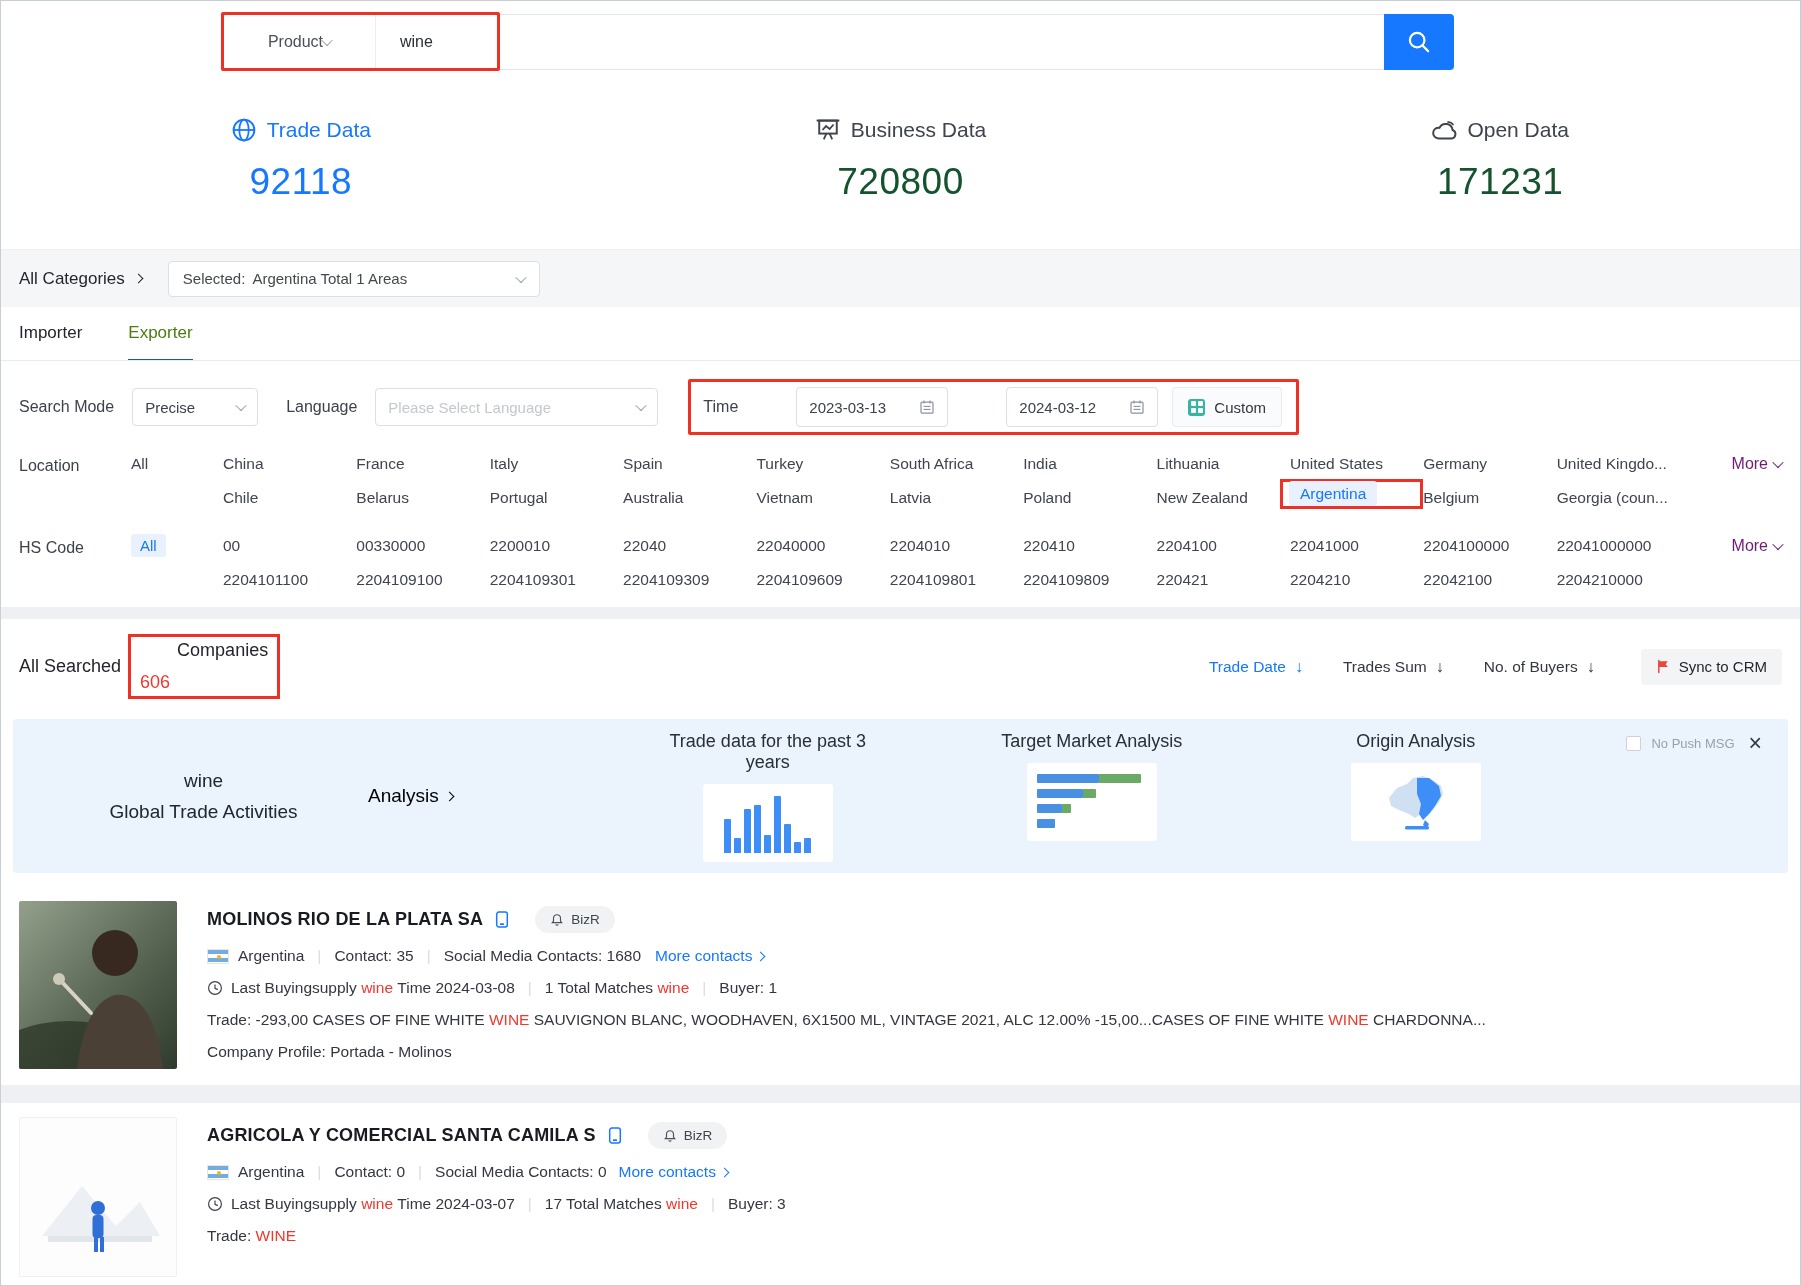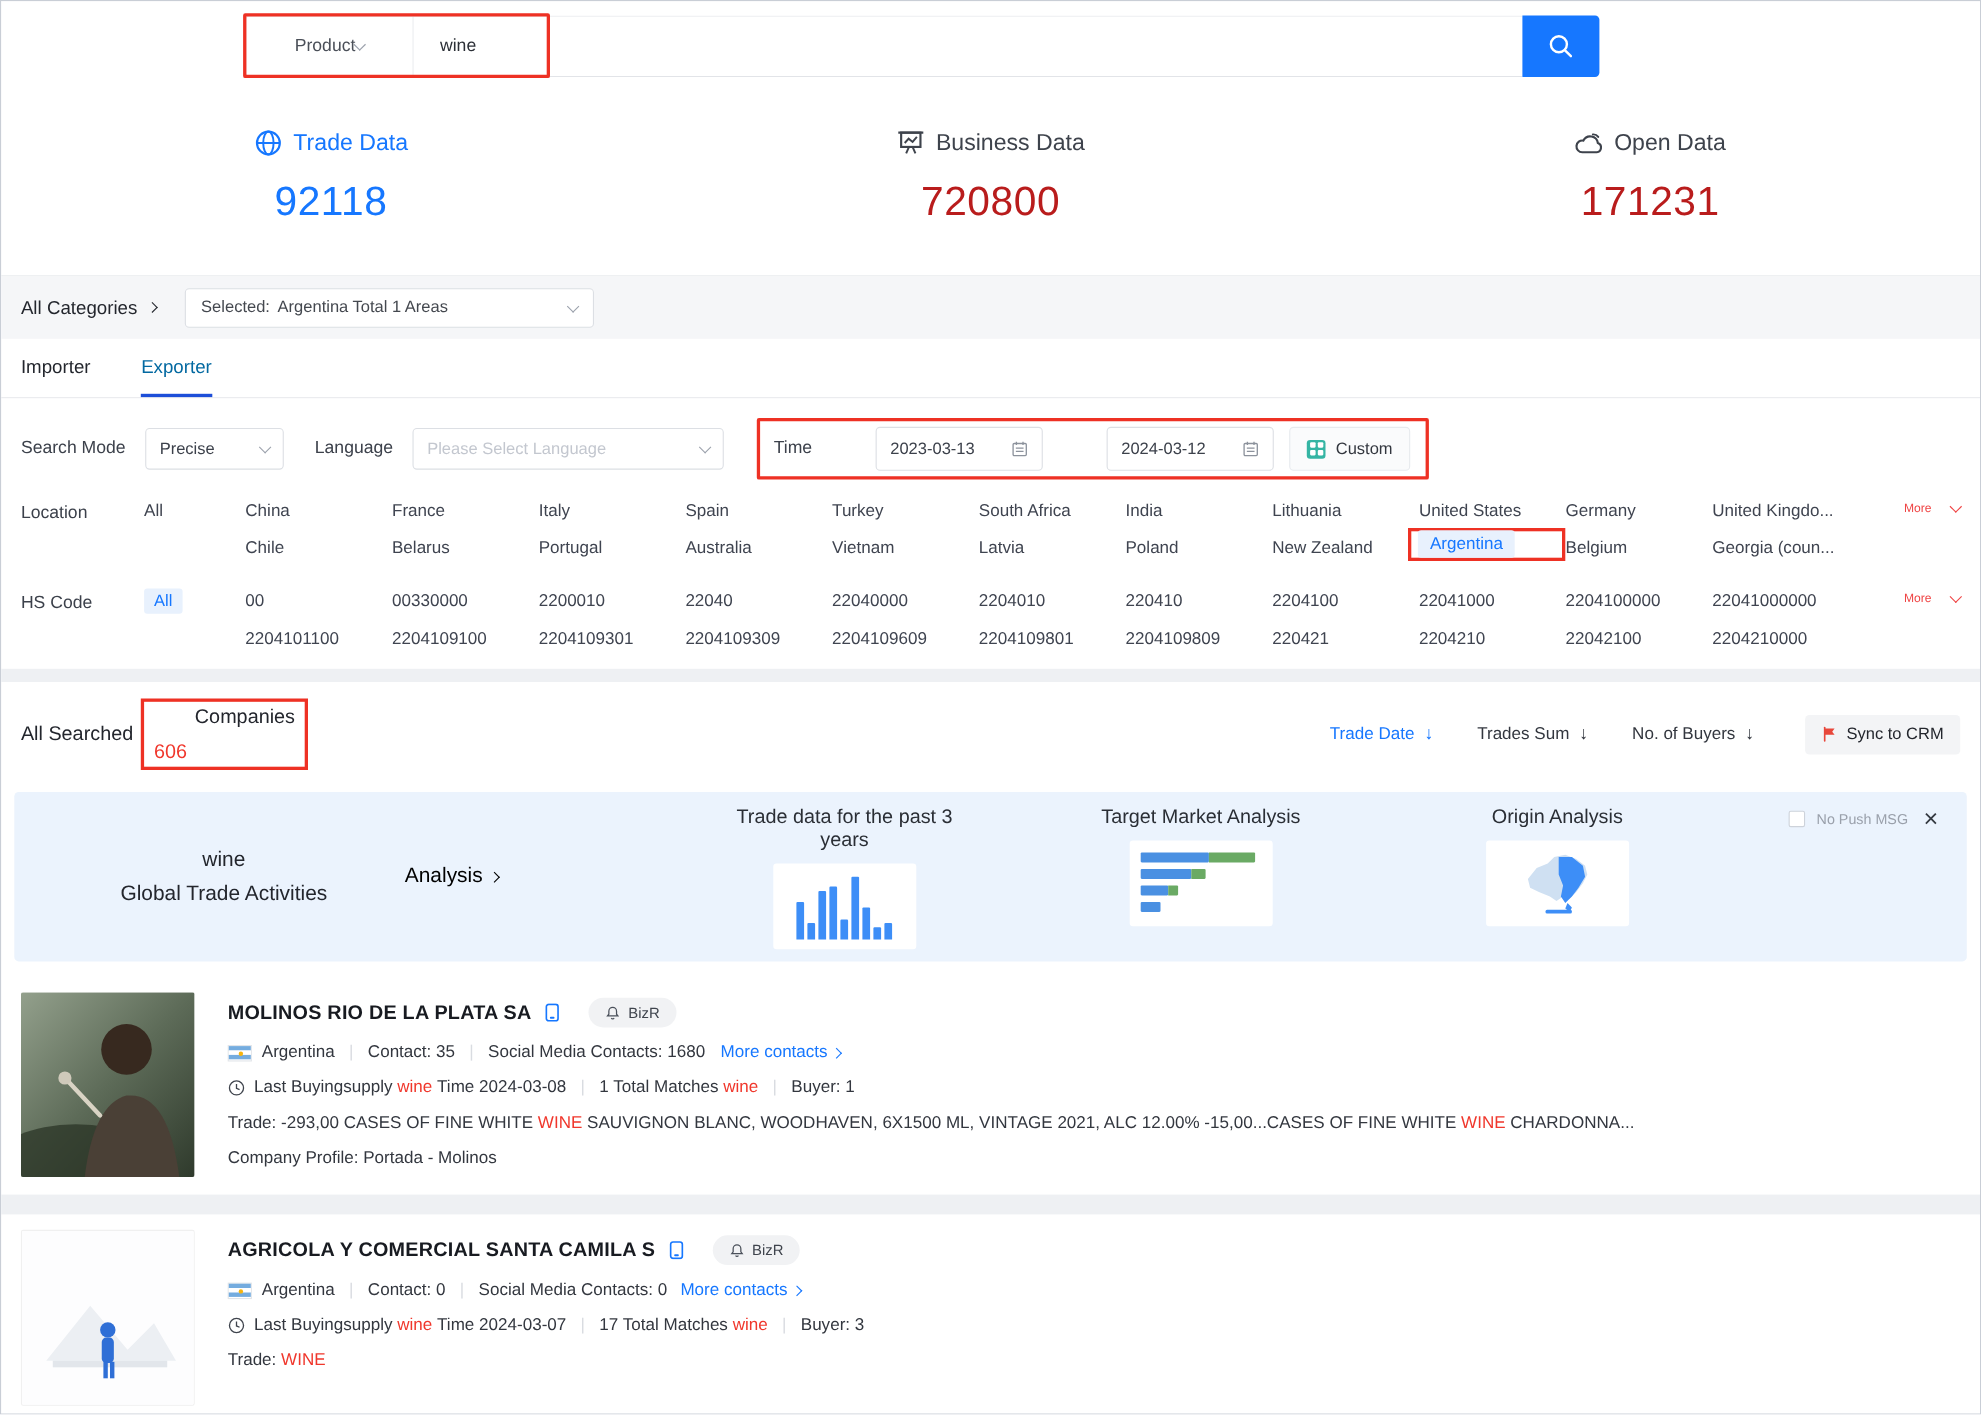--- a/index.html
+++ b/index.html
@@ -19,36 +19,36 @@
   .search-btn { width:70px; background:#1677ff; border:none; border-radius:0 4px 4px 0;
                 display:flex; align-items:center; justify-content:center; cursor:pointer; }
   .anno-search { position:absolute; left:220px; top:11px; width:279px; height:59px;
                  border:3px solid #ee3124; border-radius:2px; pointer-events:none; z-index:6; }
 
   
   .stats { display:flex; padding:28px 0 46px; }
   .stat { flex:1; text-align:center; }
   .stat-label { display:inline-flex; align-items:center; gap:10px; font-size:21px; color:#3e434c; }
   .stat-label.blue { color:#1677ff; }
-  .stat-value { margin-top:14px; font-size:37px; font-weight:500; color:#b91c1c; letter-spacing:0.5px; }
+  .stat-value { margin-top:14px; font-size:37px; font-weight:500; color:#14532d; letter-spacing:0.5px; }
   .stat-value.blue { color:#1677ff; }
 
   
   .cat-bar { background:#f5f6f8; height:58px; display:flex; align-items:center;
              padding:0 18px; border-top:1px solid #eef0f2; }
   .cat-all { font-size:17px; color:#23262d; display:flex; align-items:center; gap:10px; cursor:pointer; }
   .cat-dd { margin-left:26px; width:372px; height:36px; background:#fff; border:1px solid #dcdfe4;
             border-radius:4px; display:flex; align-items:center; padding:0 14px; font-size:15px;
             color:#44484f; cursor:pointer; }
   .cat-dd .chev-down { margin-left:auto; }
 
   
   .tabs { display:flex; padding:0 18px; border-bottom:1px solid #e9eaee; height:54px; }
   .tab { line-height:51px; font-size:17px; color:#23262d; margin-right:46px; cursor:pointer; }
-  .tab.active { color:#0369a1; border-bottom:3px solid #1d4ed8; }
+  .tab.active { color:#4d7c0f; border-bottom:1px solid #1d4ed8; }
 
   
   .frow1 { display:flex; align-items:center; padding:18px 18px 10px; }
   .flabel { font-size:16px; color:#3c414b; }
   .select { border:1px solid #dcdfe4; border-radius:4px; height:38px; display:flex;
             align-items:center; padding:0 12px; font-size:15px; color:#3c414b;
             justify-content:space-between; cursor:pointer; background:#fff; }
   .sel-precise { width:126px; margin-left:18px; }
   .sel-lang { width:283px; margin-left:18px; color:#c3c7cf; }
   .time-group { margin-left:30px; border:3px solid #ee3124; border-radius:2px;
@@ -66,21 +66,21 @@
 
   
   .fgrid { display:grid; grid-template-columns:112px 92px 1fr 92px; padding:10px 18px 0; align-items:start; }
   .fgrid .flabel { padding-top:2px; }
   .chips { display:grid; grid-template-columns:repeat(11,1fr); row-gap:16px; }
   .chip { font-size:15.5px; color:#3f4450; cursor:pointer; white-space:nowrap; }
   .chip-active { color:#1677ff; background:#e8f1fd; padding:4px 11px; border-radius:3px; }
   .chip-wrap { border:3px solid #ee3124; padding:3px 6px; display:inline-block; margin:-10px 0 0 -10px; }
   .all-chip { font-size:15.5px; color:#3f4450; cursor:pointer; }
   .all-pill { color:#1677ff; background:#e8f1fd; padding:3px 9px; border-radius:3px; font-size:15px; cursor:pointer; }
-  .more-link { color:#ef4444; font-size:11px; display:inline-flex; align-items:center; gap:18px;
+  .more-link { color:#701a75; font-size:16px; display:inline-flex; align-items:center; gap:6px;
                cursor:pointer; justify-self:end; }
   .fgrid.second { padding-top:0; margin-top:14px; padding-bottom:18px; }
 
   .gray-band { height:12px; background:#eef0f3; }
 
   
   .res-head { display:flex; align-items:center; padding:15px 18px 12px; }
   .res-left { font-size:18px; color:#23262d; display:flex; align-items:center; }
   .res-anno { border:3px solid #ee3124; padding:3px 9px; margin-left:7px; display:inline-flex; gap:7px; }
   .res-count { color:#f0372c;margin-top:32px; }

